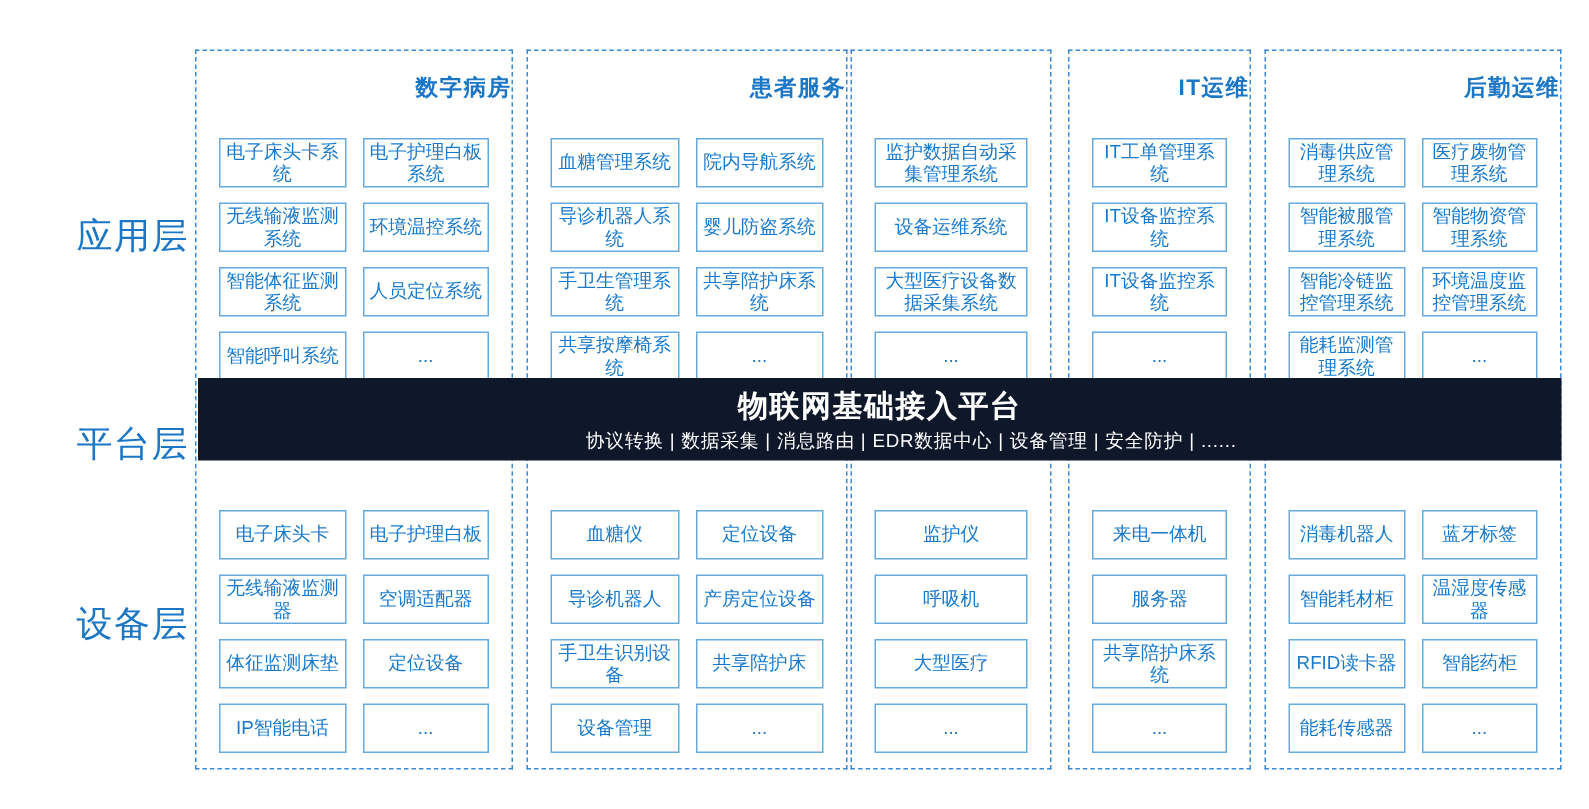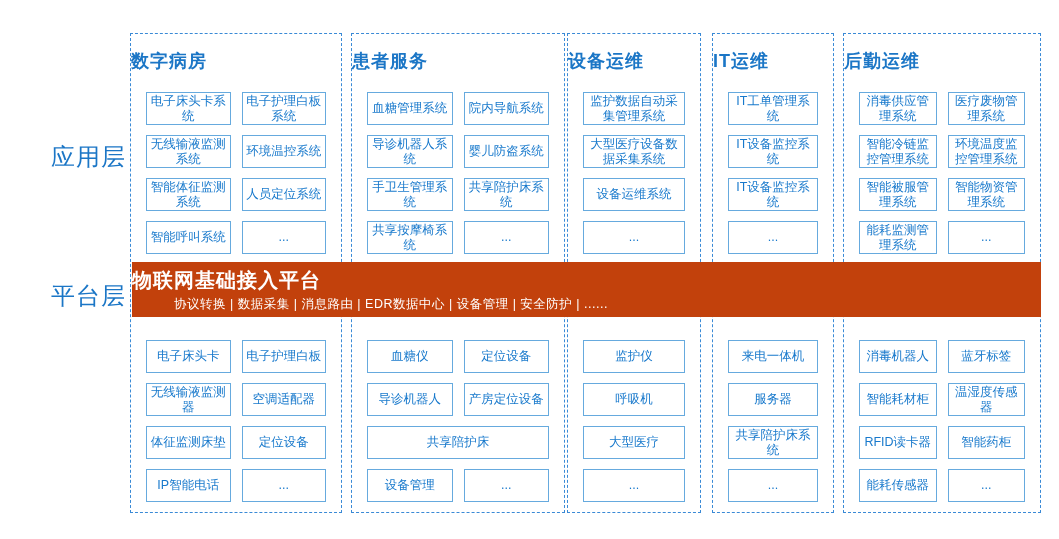--- a/index.html
+++ b/index.html
@@ -12,45 +12,46 @@
 
   
   .col{position:absolute;top:33px;height:480px;border:1px dashed #3a8ad6;
     box-sizing:border-box;background:transparent;}
   .col-1{left:130px;width:212px;}
   .col-2{left:351px;width:214px;}
   .col-3{left:567px;width:134px;}
   .col-4{left:712px;width:122px;}
   .col-5{left:843px;width:198px;}
 
-  .col-title{position:absolute;top:15px;left:0;right:0;text-align:left;
-    color:#1b76c6;font-size:18px;font-weight:bold;letter-spacing:1px;}
+  .col-title{position:absolute;top:15px;left:0;right:0;text-align:right;
+    color:#1b76c6;font-size:15px;font-weight:bold;letter-spacing:1px;}
 
   .grid{position:absolute;left:0;right:0;display:flex;flex-direction:column;gap:10px;padding:0 15px;}
   .grid.apps{top:58px;}
   .grid.devices{top:306px;}
   .row{display:flex;gap:11px;height:33px;}
   .box{flex:1;border:1px solid #66aade;background:#ffffff;color:#1879cc;
     display:flex;align-items:center;justify-content:center;text-align:center;
     font-size:12.5px;line-height:1.15;padding:1px 3px;box-sizing:border-box;}
 
   
-  .band{position:absolute;left:132px;top:262px;width:909px;height:55px;
-    background:#c2410c;color:#ffffff;z-index:5;
-    display:flex;flex-direction:column;align-items:flex-start;justify-content:center;}
+  .band{position:absolute;left:132px;top:252px;width:909px;height:55px;
+    background:#0f172a;color:#ffffff;z-index:5;
+    display:flex;flex-direction:column;align-items:center;justify-content:center;}
   .band-title{font-size:20px;font-weight:bold;letter-spacing:1px;}
   .band-sub{font-size:12.5px;margin-top:2px;letter-spacing:0.5px;margin-left:42px;}
 </style>
 </head>
 <body>
 
 <div class="canvas">
 
   <div class="layer-label" style="top:141px">应用层</div>
   <div class="layer-label" style="top:280px">平台层</div>
+  <div class="layer-label" style="top:400px">设备层</div>
 
   <div class="col col-1">
     <div class="col-title">数字病房</div>
     <div class="grid apps">
       <div class="row">
         <div class="box">电子床头卡系统</div>
         <div class="box">电子护理白板系统</div>
       </div>
       <div class="row">
         <div class="box">无线输液监测系统</div>
@@ -108,40 +109,40 @@
     <div class="grid devices">
       <div class="row">
         <div class="box">血糖仪</div>
         <div class="box">定位设备</div>
       </div>
       <div class="row">
         <div class="box">导诊机器人</div>
         <div class="box">产房定位设备</div>
       </div>
       <div class="row">
+        <div class="box">手卫生识别设备</div>
         <div class="box">共享陪护床</div>
       </div>
       <div class="row">
         <div class="box">设备管理</div>
         <div class="box">...</div>
       </div>
     </div>
   </div>
 
   <div class="col col-3">
-    <div class="col-title">设备运维</div>
     <div class="grid apps">
       <div class="row">
         <div class="box">监护数据自动采集管理系统</div>
       </div>
       <div class="row">
+        <div class="box">设备运维系统</div>
+      </div>
+      <div class="row">
         <div class="box">大型医疗设备数据采集系统</div>
-      </div>
-      <div class="row">
-        <div class="box">设备运维系统</div>
       </div>
       <div class="row">
         <div class="box">...</div>
       </div>
     </div>
     <div class="grid devices">
       <div class="row">
         <div class="box">监护仪</div>
       </div>
       <div class="row">
@@ -189,26 +190,26 @@
   </div>
 
   <div class="col col-5">
     <div class="col-title">后勤运维</div>
     <div class="grid apps">
       <div class="row">
         <div class="box">消毒供应管理系统</div>
         <div class="box">医疗废物管理系统</div>
       </div>
       <div class="row">
+        <div class="box">智能被服管理系统</div>
+        <div class="box">智能物资管理系统</div>
+      </div>
+      <div class="row">
         <div class="box">智能冷链监控管理系统</div>
         <div class="box">环境温度监控管理系统</div>
-      </div>
-      <div class="row">
-        <div class="box">智能被服管理系统</div>
-        <div class="box">智能物资管理系统</div>
       </div>
       <div class="row">
         <div class="box">能耗监测管理系统</div>
         <div class="box">...</div>
       </div>
     </div>
     <div class="grid devices">
       <div class="row">
         <div class="box">消毒机器人</div>
         <div class="box">蓝牙标签</div>

